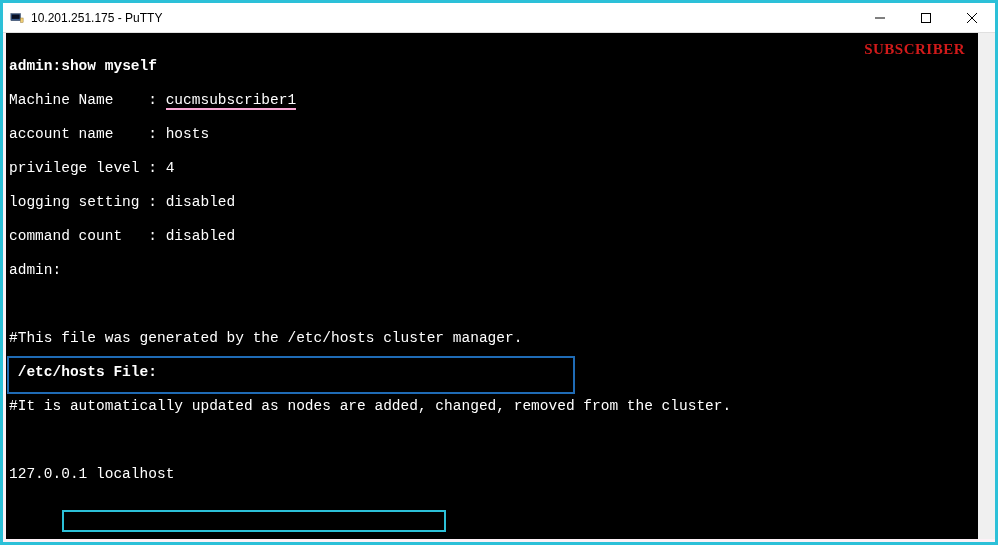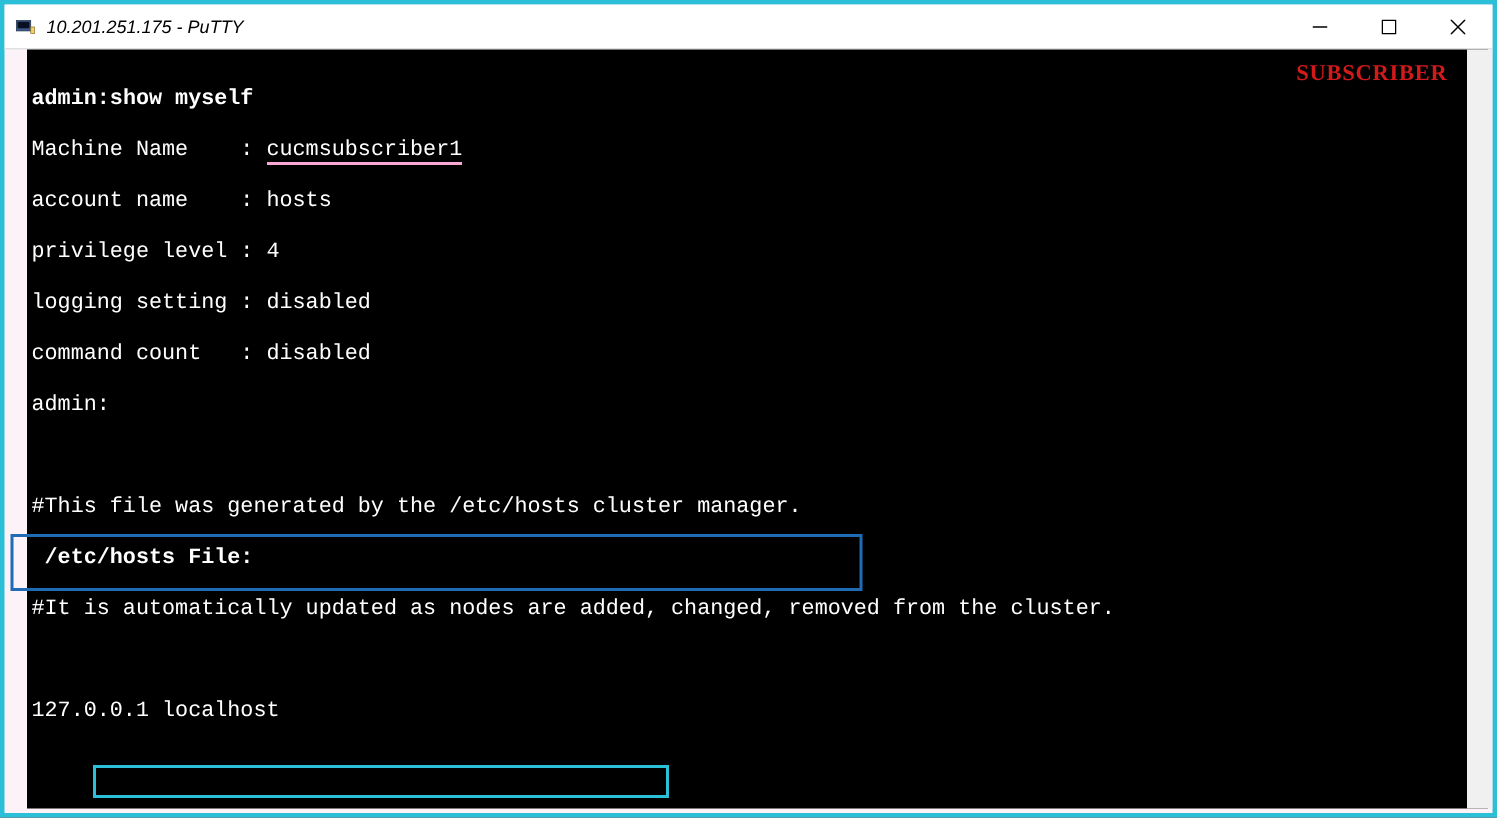--- a/index.html
+++ b/index.html
@@ -12,21 +12,20 @@
       overflow: hidden;
       position: relative;
     }
     .titlebar {
       height: 30px;
       background: #ffffff;
       display: flex;
       align-items: center;
       padding-left: 6px;
       border-bottom: 1px solid #e0e0e0;
-      font-style: italic;
     }
     .app-icon {
       width: 16px;
       height: 16px;
       margin-right: 6px;
       display: inline-flex;
       align-items: center;
       justify-content: center;
     }
     .app-icon svg { width: 14px; height: 14px; }
@@ -53,21 +52,20 @@
       right: 3px;
       bottom: 3px;
       background: #000;
       color: #fff;
       font-family: "Courier New", monospace;
       font-size: 14.5px;
       line-height: 17px;
       padding: 8px 3px 3px 3px;
       white-space: pre;
       overflow: hidden;
-      margin-left: 12px;
     }
     .terminal-scrollbar {
       position: absolute;
       right: 0;
       top: 30px;
       bottom: 3px;
       width: 17px;
       background: #f0f0f0;
     }
     .badge {

